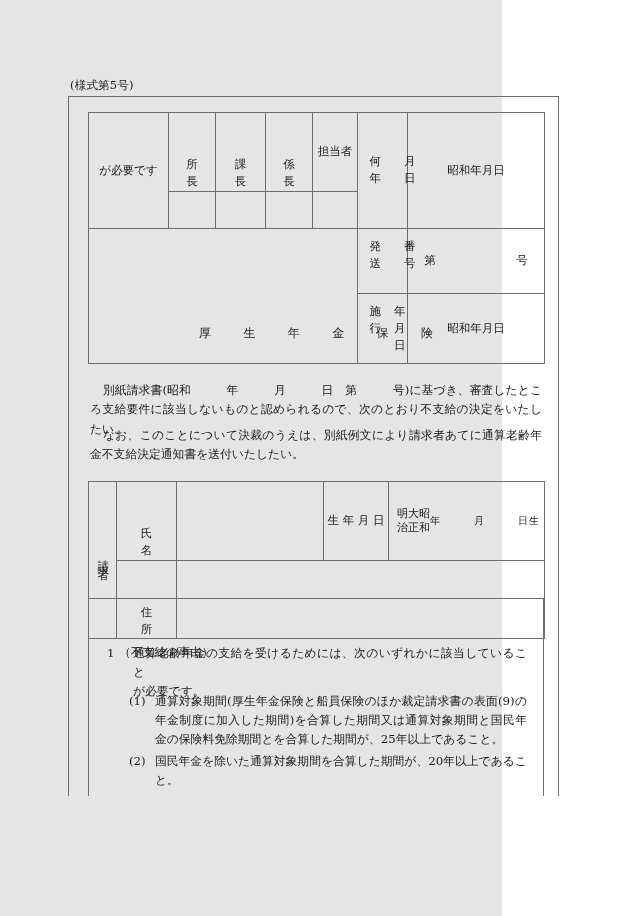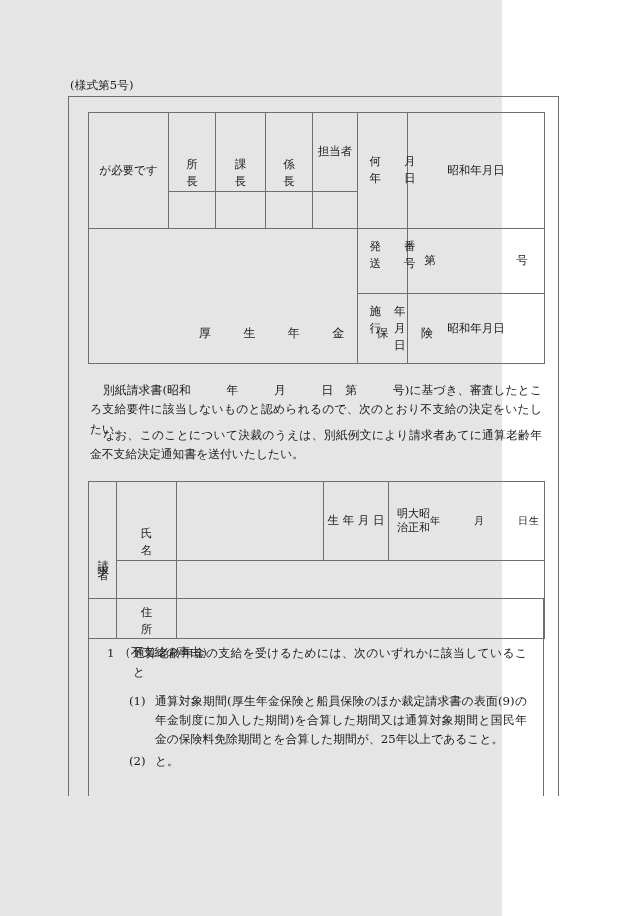--- a/index.html
+++ b/index.html
@@ -319,27 +319,29 @@
     </tbody>
   </table>
 
   <div id="reasons-box">
 
     <div id="reasons-heading">（不支給の事由）</div>
 
     <div id="reason-1" class="reason-item">
       <span class="ri-marker">1</span>
       <span class="ri-body">通算老齢年金の支給を受けるためには、次のいずれかに該当していること</span>
+      <span class="ri-cont">が必要です。</span>
     </div>
 
     <div id="reason-1-1" class="reason-item">
       <span class="ri-marker">(1)</span>
       <span class="ri-body">通算対象期間(厚生年金保険と船員保険のほか裁定請求書の表面(9)の年金制度に加入した期間)を合算した期間又は通算対象期間と国民年金の保険料免除期間とを合算した期間が、25年以上であること。</span>
     </div>
 
     <div id="reason-1-2" class="reason-item">
       <span class="ri-marker">(2)</span>
+      <span class="ri-body">国民年金を除いた通算対象期間を合算した期間が、20年以上であるこ</span>
       <span class="ri-cont">と。</span>
     </div>
 
   </div>
 
 </div>
 
 </body></html>

